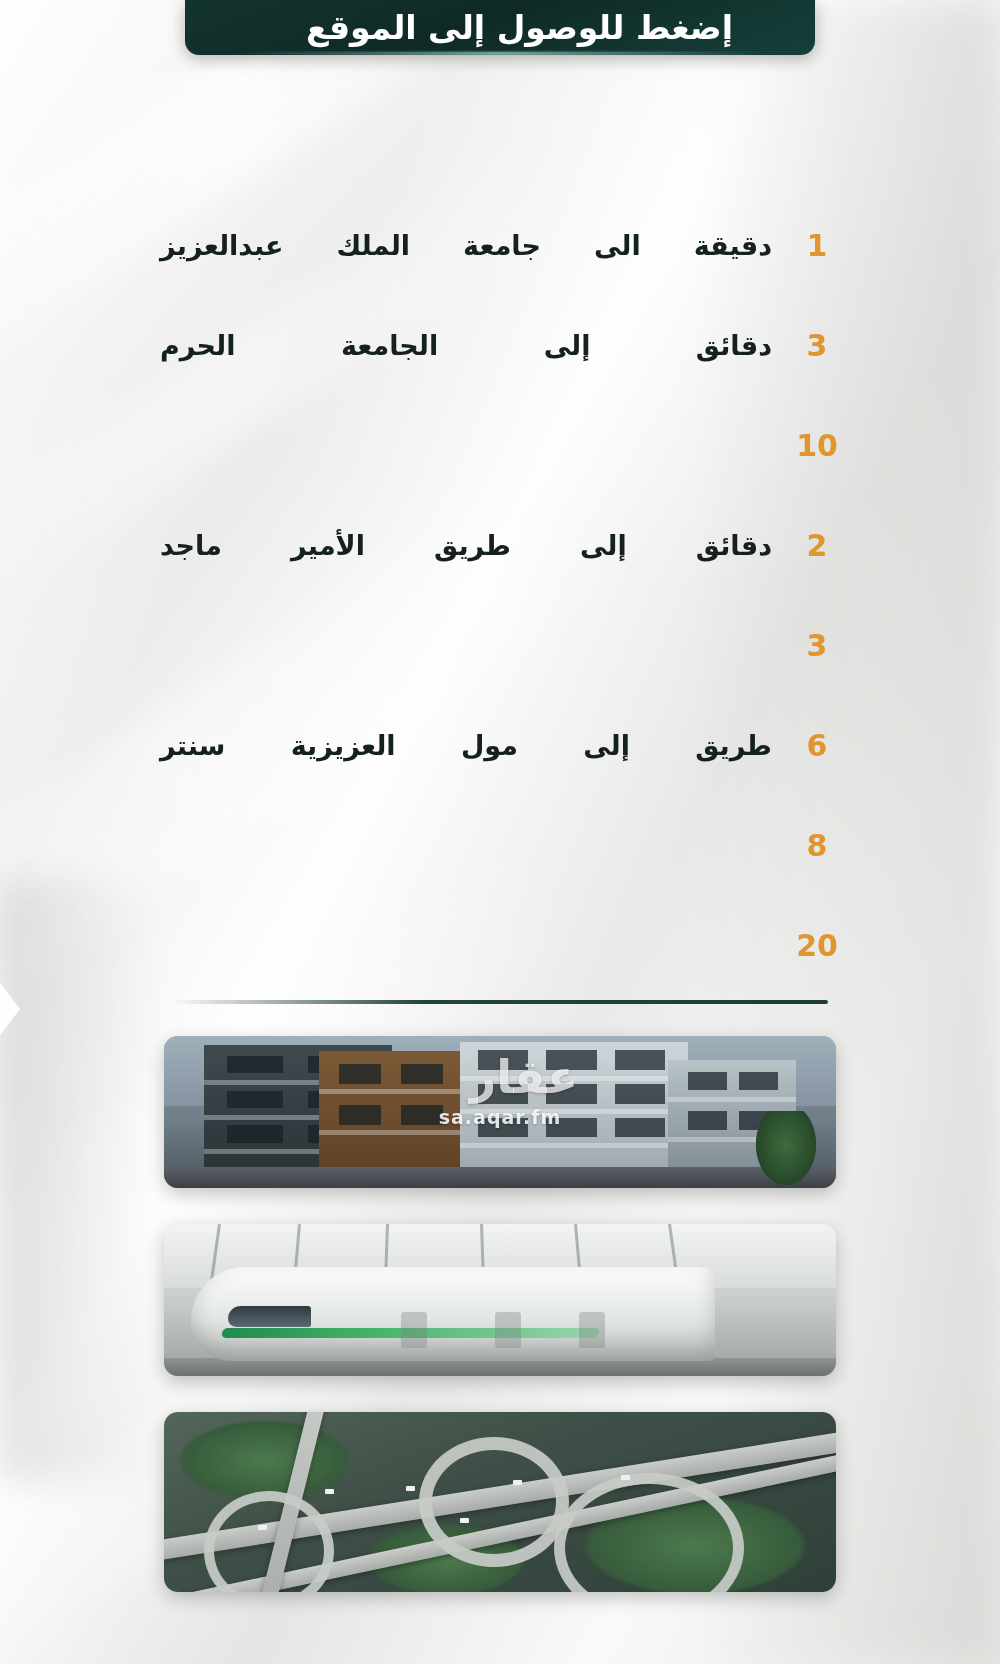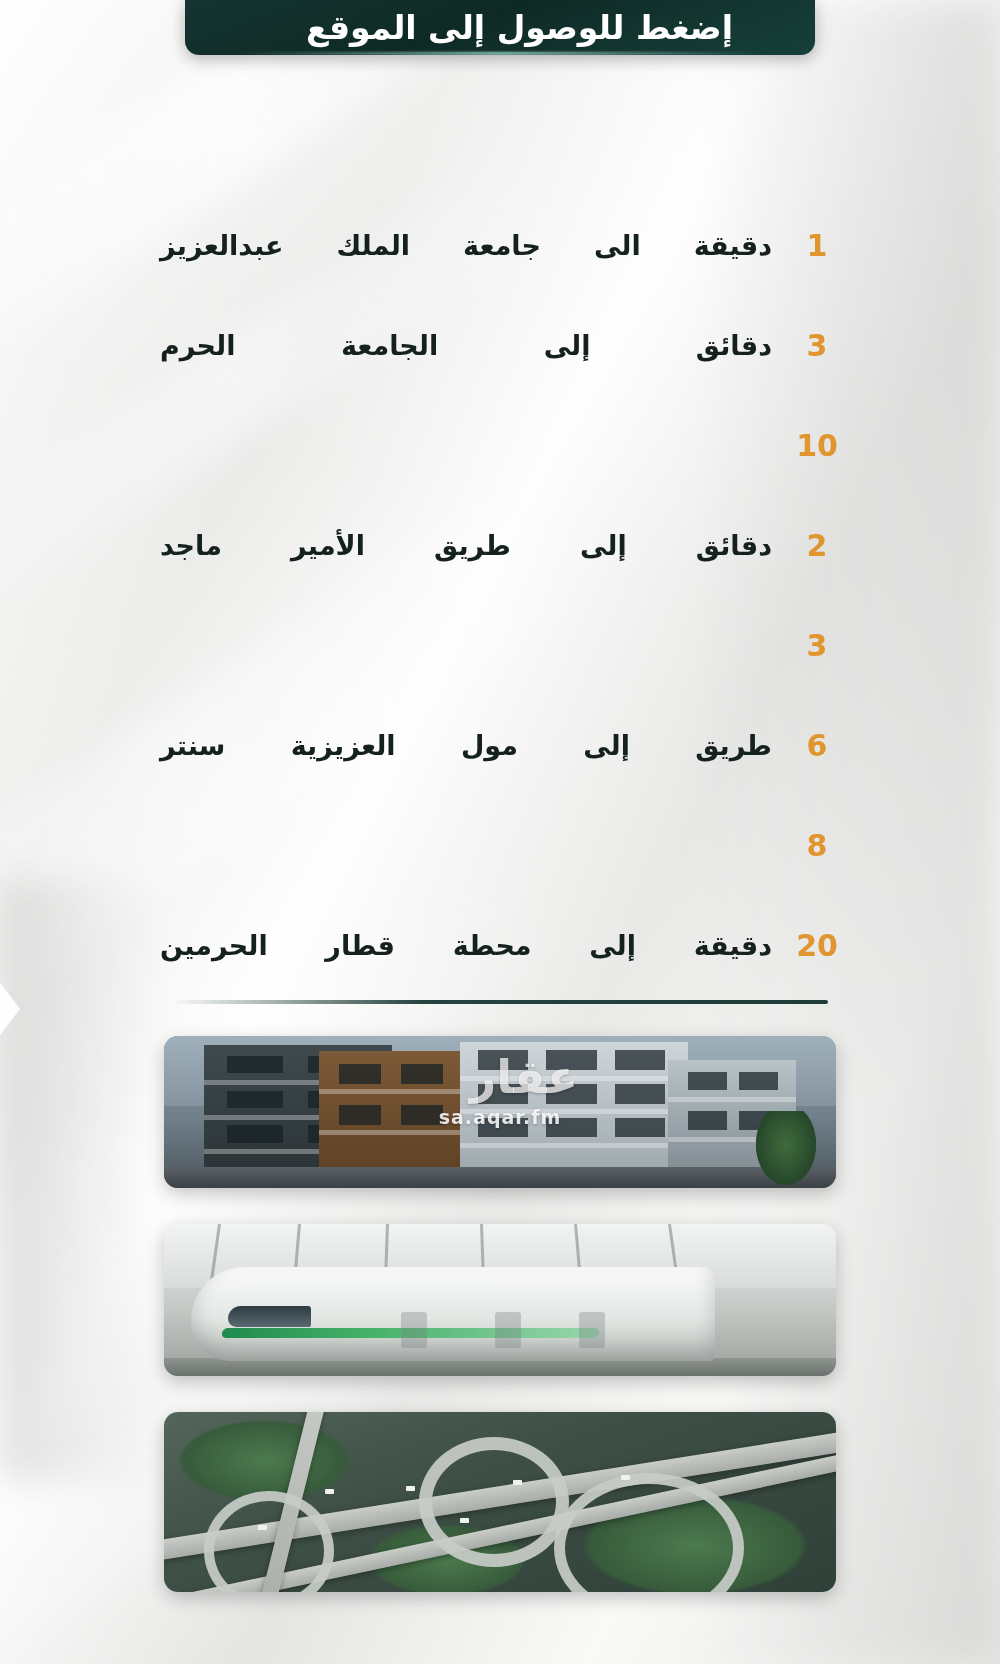--- a/index.html
+++ b/index.html
@@ -292,21 +292,20 @@
       <span class="row-num">6</span>
       <span class="row-text">طريق إلى مول العزيزية سنتر</span>
     </div>
 
     <div class="row">
       <span class="row-num">8</span>
     </div>
 
     <div class="row">
       <span class="row-num">20</span>
-      <span class="row-text">دقيقة إلى محطة قطار الحرمين</span>
     </div>
 
   </div>
 
   <div class="divider"></div>
 
   <div class="photo photo-1 ph1">
     <div class="ph1-bg"></div>
     <div class="sky"></div>
     <div class="blockA">

